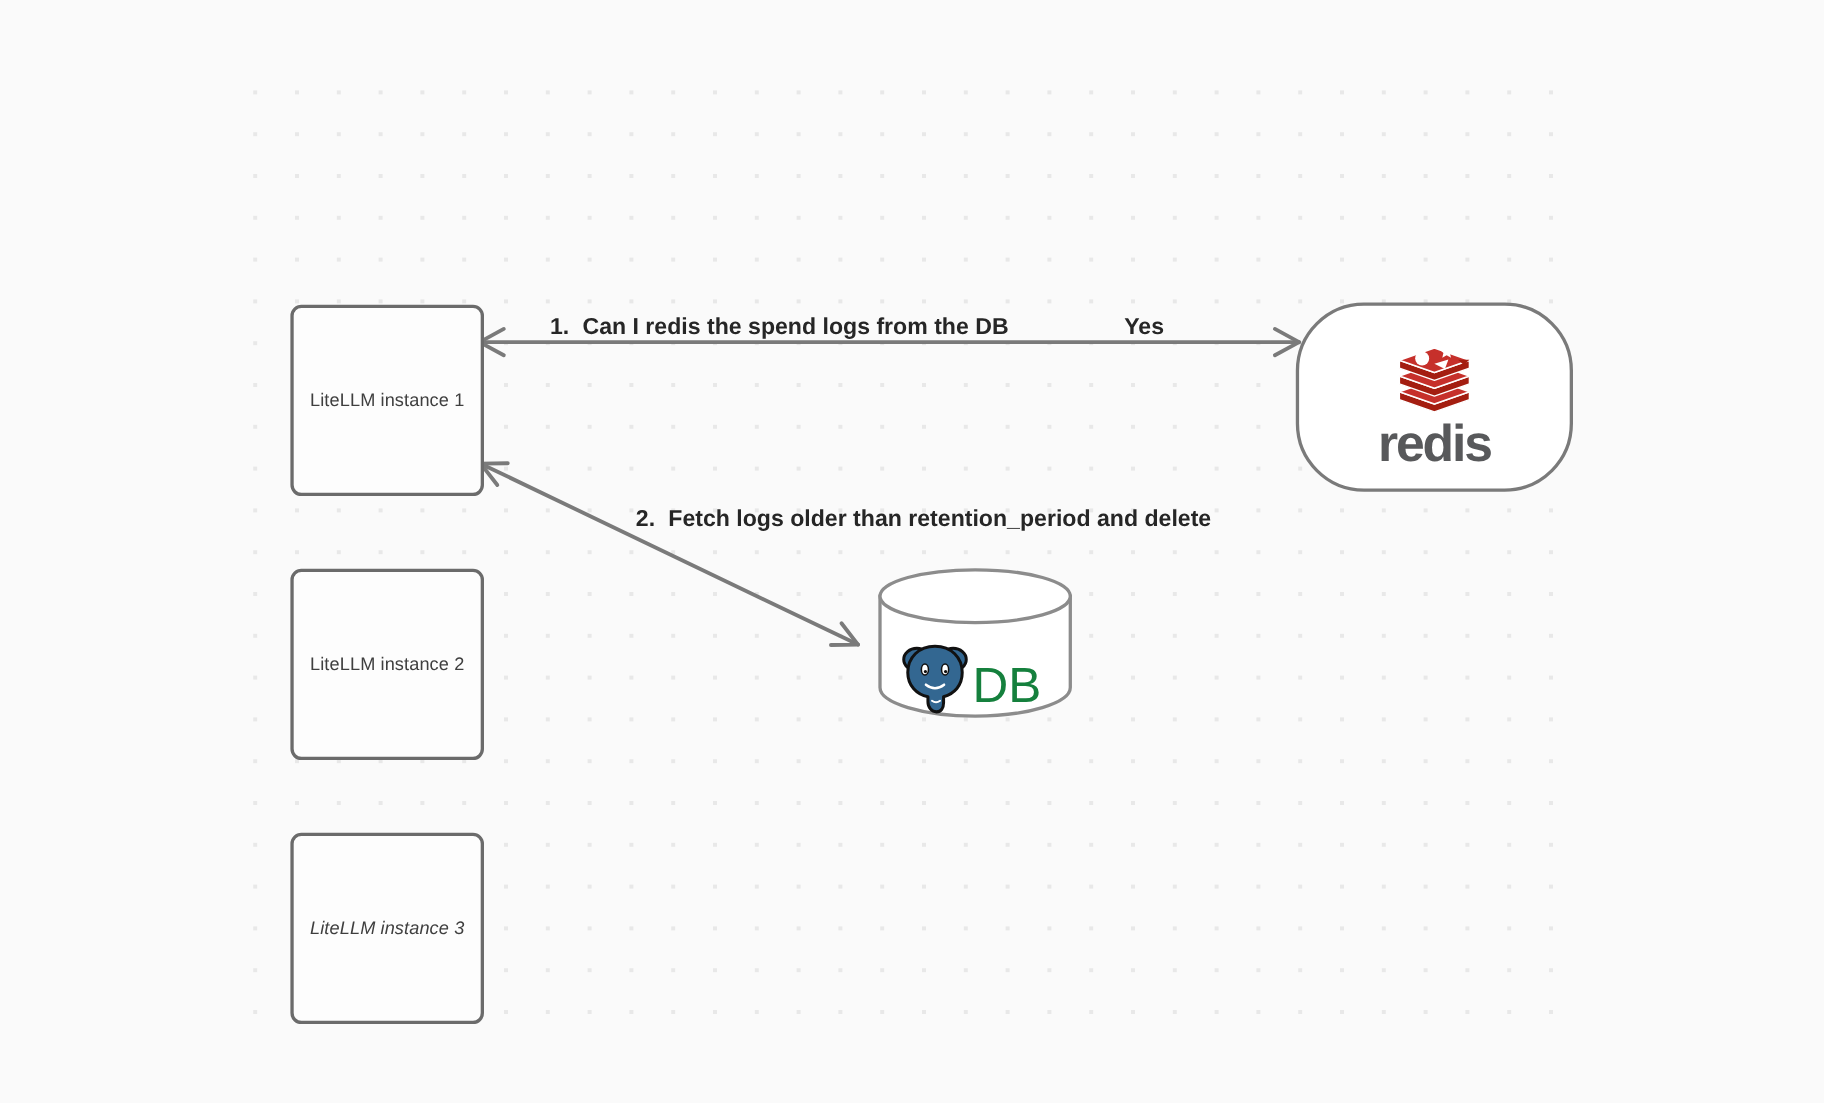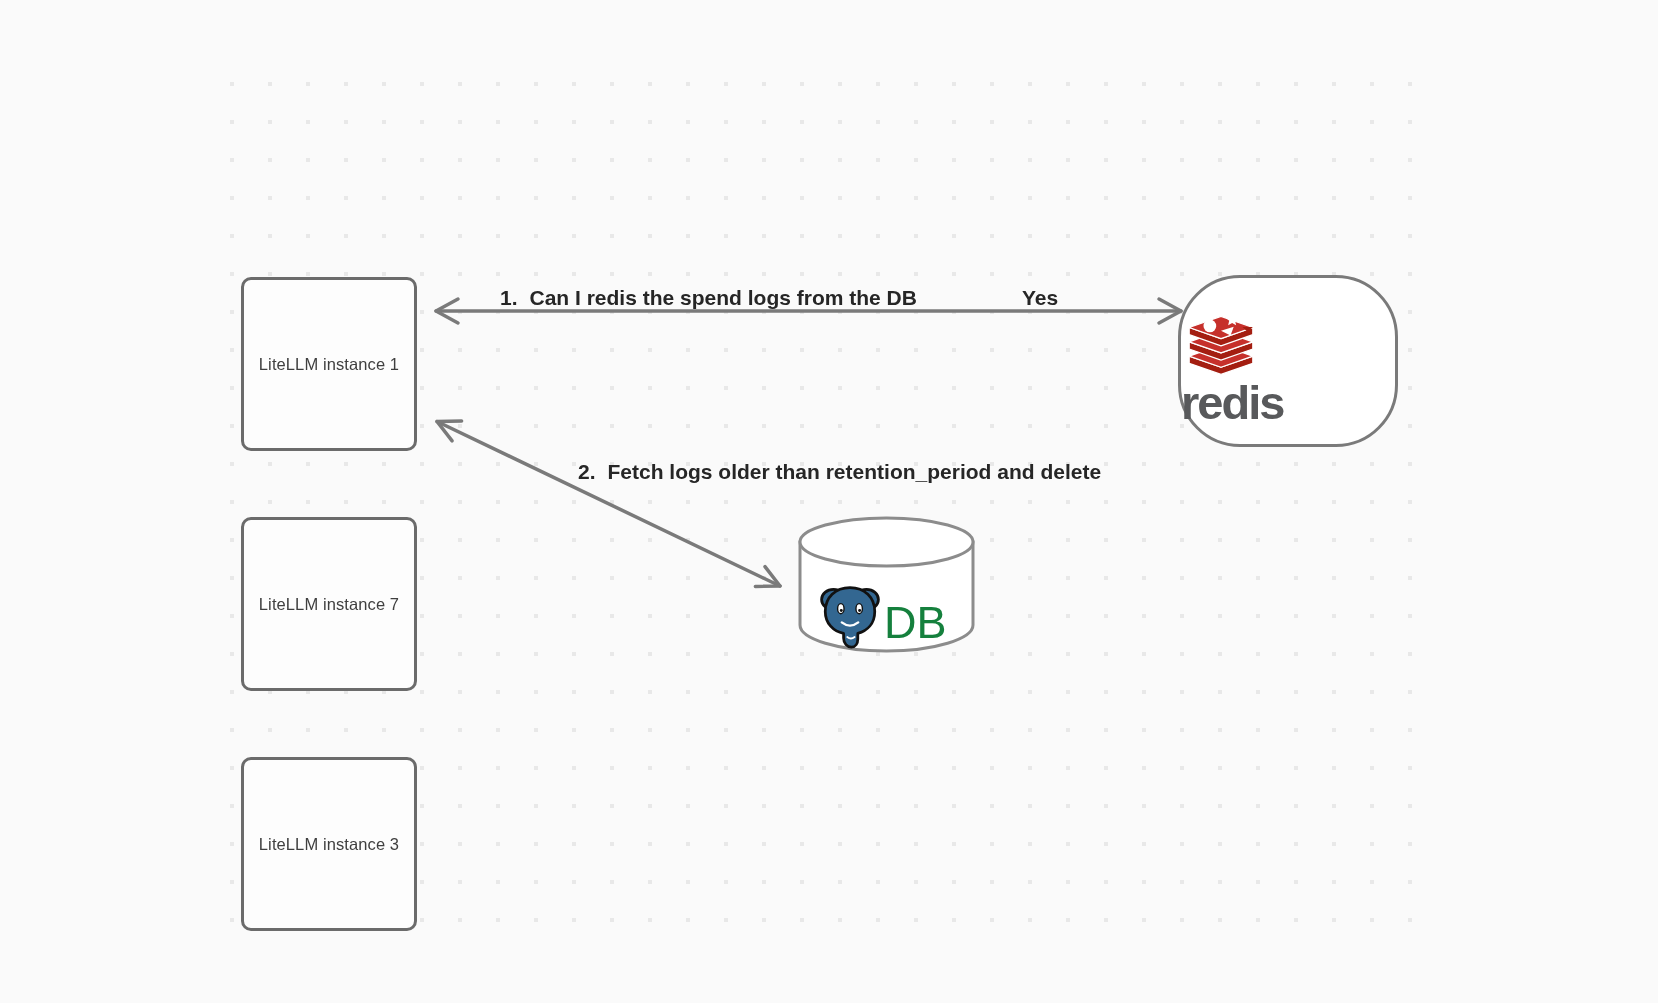--- a/index.html
+++ b/index.html
@@ -9,38 +9,38 @@
   }
   .dot-grid{
     position:absolute;left:213px;top:65px;width:1216px;height:874px;
     background-image:radial-gradient(circle 2.2px at 19px 19px,#e8e8e8 99%,transparent 100%);
     background-size:38px 38px;
   }
   .arrow-layer{position:absolute;left:0;top:0;width:1658px;height:1003px;pointer-events:none;}
   .arrow-line{stroke:#7a7a7a;stroke-width:3.5;stroke-linecap:round;fill:none;}
   .arrow-head{stroke:#7a7a7a;stroke-width:3.5;stroke-linecap:round;stroke-linejoin:round;fill:none;}
   .instance-box{
-    position:absolute;left:241px;width:176px;height:174px;box-sizing:border-box;
+    position:absolute;left:264px;width:176px;height:174px;box-sizing:border-box;
     background:#fdfdfd;border:3px solid #6b6b6b;border-radius:10px;
     display:flex;align-items:center;justify-content:center;
   }
-  .instance-box.b1{top:277px;} .instance-box.b2{top:517px;} .instance-box.b3{top:757px;}
+  .instance-box.b1{top:277px;} .instance-box.b2{top:517px;} .instance-box.b3{top:757px;font-style:italic;}
   .instance-label{font-size:16.5px;color:#3f3f3f;letter-spacing:0.1px;}
   .edge-label{
     position:absolute;display:flex;font-size:21px;font-weight:bold;color:#262626;
     white-space:nowrap;line-height:1;
   }
   .edge-label .num{margin-right:12px;}
   .edge1{left:500px;top:287px;}
   .edge1-yes{left:1022px;top:287px;}
   .edge2{left:578px;top:461px;}
   .redis-node{
-    position:absolute;left:1178px;top:275px;width:220px;height:172px;box-sizing:border-box;
+    position:absolute;left:1178px;top:275px;width:252px;height:172px;box-sizing:border-box;
     background:#ffffff;border:3px solid #7a7a7a;border-radius:62px;
-    display:flex;flex-direction:column;align-items:flex-start;padding-top:32px;
+    display:flex;flex-direction:column;align-items:center;padding-top:32px;
   }
   .redis-wordmark{
     font-size:47px;font-weight:bold;color:#58595b;line-height:1;margin-top:-1px;
     letter-spacing:-2px;
   }
   .db-node{position:absolute;left:798px;top:516px;width:177px;height:137px;}
   .db-cyl{position:absolute;left:0;top:0;}
   .db-cyl .cyl{fill:#ffffff;stroke:#8c8c8c;stroke-width:3;}
   .pg-icon{position:absolute;left:19px;top:64px;}
   .db-label{
@@ -67,21 +67,21 @@
       <line class="arrow-line" x1="437" y1="421.5" x2="780" y2="586"></line>
       <polyline class="arrow-head" points="452.1,440.9 437,421.5 461.6,421.1"></polyline>
       <polyline class="arrow-head" points="755.4,586.4 780,586 765,566.6"></polyline>
     </g>
   </svg>
 
   <div class="instance-box b1">
     <span class="instance-label">LiteLLM instance 1</span>
   </div>
   <div class="instance-box b2">
-    <span class="instance-label">LiteLLM instance 7</span>
+    <span class="instance-label">LiteLLM instance 2</span>
   </div>
   <div class="instance-box b3">
     <span class="instance-label">LiteLLM instance 3</span>
   </div>
 
   <div class="edge-label edge1">
     <span class="num">1.</span>
     <span>Can I redis the spend logs from the DB</span>
   </div>
   <div class="edge-label edge1-yes">

